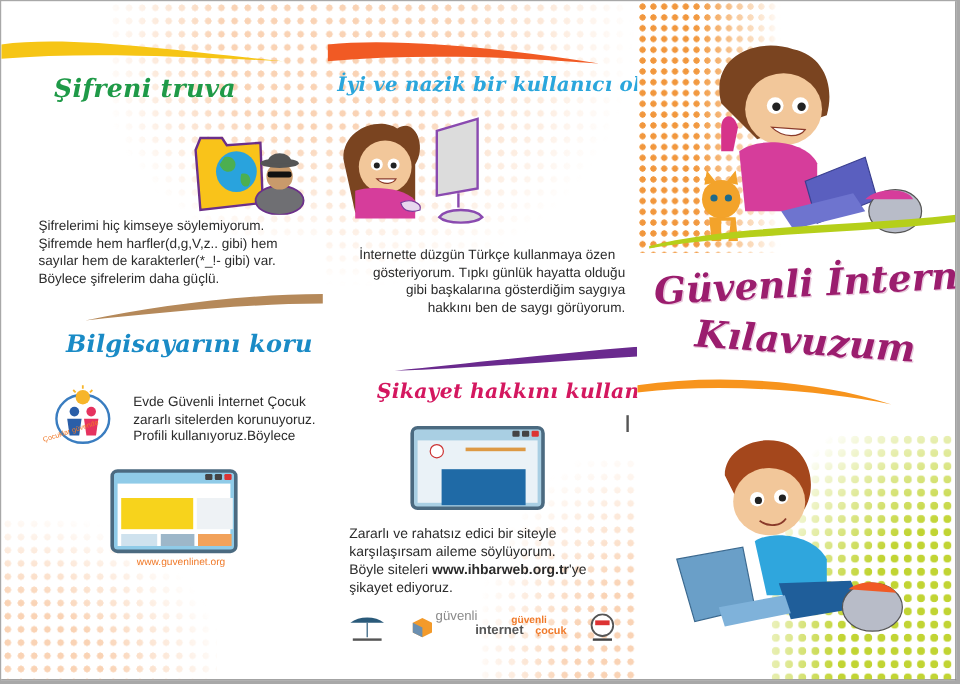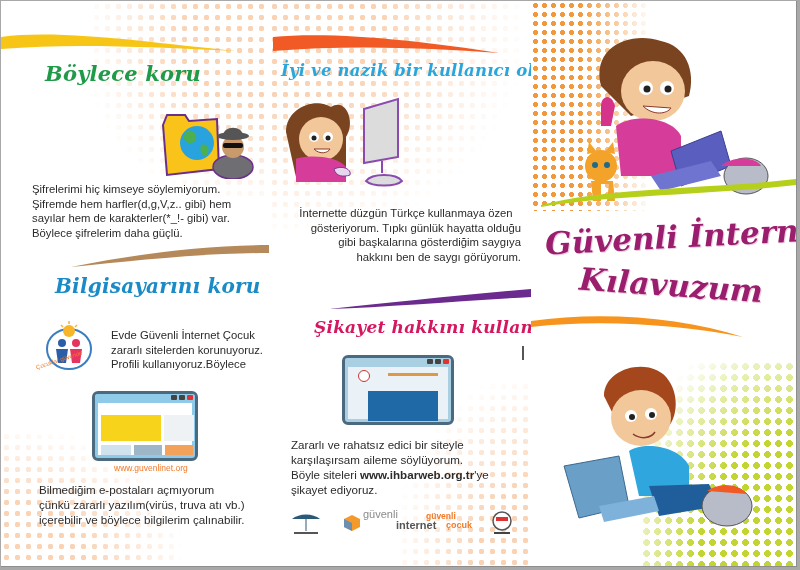--- a/index.html
+++ b/index.html
@@ -66,21 +66,21 @@
 <div class="page">
 
   <div class="panel p1">
     <div class="dots peach" style="left:90px;top:0;width:180px;height:200px;-webkit-mask-image:radial-gradient(ellipse at 90% 20%, #000 30%, transparent 75%);mask-image:radial-gradient(ellipse at 90% 20%, #000 30%, transparent 75%);"></div>
     <div class="dots peach" style="left:0;top:430px;width:180px;height:140px;-webkit-mask-image:radial-gradient(ellipse at 0% 100%, #000 35%, transparent 75%);mask-image:radial-gradient(ellipse at 0% 100%, #000 35%, transparent 75%);"></div>
 
     <svg class="swoosh" style="left:0;top:30px" width="240" height="30" viewBox="0 0 240 30">
       <path d="M0 6 C60 -2 150 12 235 20 C150 16 70 12 0 18 Z" fill="#f6c515"></path>
     </svg>
 
-    <div class="heading" style="left:44px;top:60px;font-size:21px;color:#1f9a48;">Böylece koru</div>
+    <div class="heading" style="left:44px;top:60px;font-size:21px;color:#1f9a48;">Şifreni truva</div>
 
     <svg style="position:absolute;left:158px;top:108px" width="96" height="70" viewBox="0 0 96 70">
       <path d="M4 16 L8 6 L26 6 L30 12 L58 10 L60 60 L8 66 Z" fill="#f9c31a" stroke="#6b2f8a" stroke-width="2"></path>
       <circle cx="38" cy="34" r="17" fill="#29a3dd"></circle>
       <path d="M28 22 C34 20 40 26 36 32 C32 36 26 34 24 28 Z M42 36 C48 34 52 40 48 46 C44 48 40 44 42 36 Z" fill="#4caf50"></path>
       <ellipse cx="74" cy="58" rx="20" ry="12" fill="#6f6f73" stroke="#6b2f8a" stroke-width="1.5"></ellipse>
       <circle cx="74" cy="38" r="11" fill="#c99a6b"></circle>
       <rect x="64" y="34" width="20" height="5" rx="2" fill="#111"></rect>
       <ellipse cx="74" cy="27" rx="16" ry="4" fill="#555"></ellipse>
       <path d="M64 27 C64 16 84 16 84 27 Z" fill="#555"></path>
@@ -131,25 +131,20 @@
       <div class="screen">
         <div style="position:absolute;left:3px;top:12px;width:60px;height:26px;background:#f7d31c;"></div>
         <div style="position:absolute;left:66px;top:12px;width:30px;height:26px;background:#eef2f5;"></div>
         <div style="position:absolute;left:3px;top:42px;width:30px;height:10px;background:#cfe2ee;"></div>
         <div style="position:absolute;left:36px;top:42px;width:28px;height:10px;background:#9db7c9;"></div>
         <div style="position:absolute;left:67px;top:42px;width:28px;height:10px;background:#f2a25a;"></div>
       </div>
     </div>
     <div class="url-caption" style="left:113px;top:462px;">www.guvenlinet.org</div>
 
-    <div class="body-text" style="left:38px;top:481px;font-size:11.6px;line-height:15px;">
-      <span class="line">Bilmediğim e-postaları açmıyorum</span>
-      <span class="line">çünkü zararlı yazılım(virüs, truva atı vb.)</span>
-      <span class="line">içerebilir ve böylece bilgilerim çalınabilir.</span>
-    </div>
   </div>
 
   <div class="panel p2">
     <div class="dots peach" style="left:0;top:0;width:262px;height:240px;-webkit-mask-image:radial-gradient(ellipse at 10% 10%, #000 25%, transparent 70%);mask-image:radial-gradient(ellipse at 10% 10%, #000 25%, transparent 70%);"></div>
     <div class="dots peach" style="left:130px;top:380px;width:132px;height:186px;-webkit-mask-image:radial-gradient(ellipse at 100% 100%, #000 30%, transparent 75%);mask-image:radial-gradient(ellipse at 100% 100%, #000 30%, transparent 75%);"></div>
 
     <svg class="swoosh" style="left:4px;top:32px" width="230" height="24" viewBox="0 0 230 24">
       <path d="M0 4 C60 -2 150 8 226 20 C150 14 70 12 0 18 Z" fill="#f15a24"></path>
     </svg>
 

